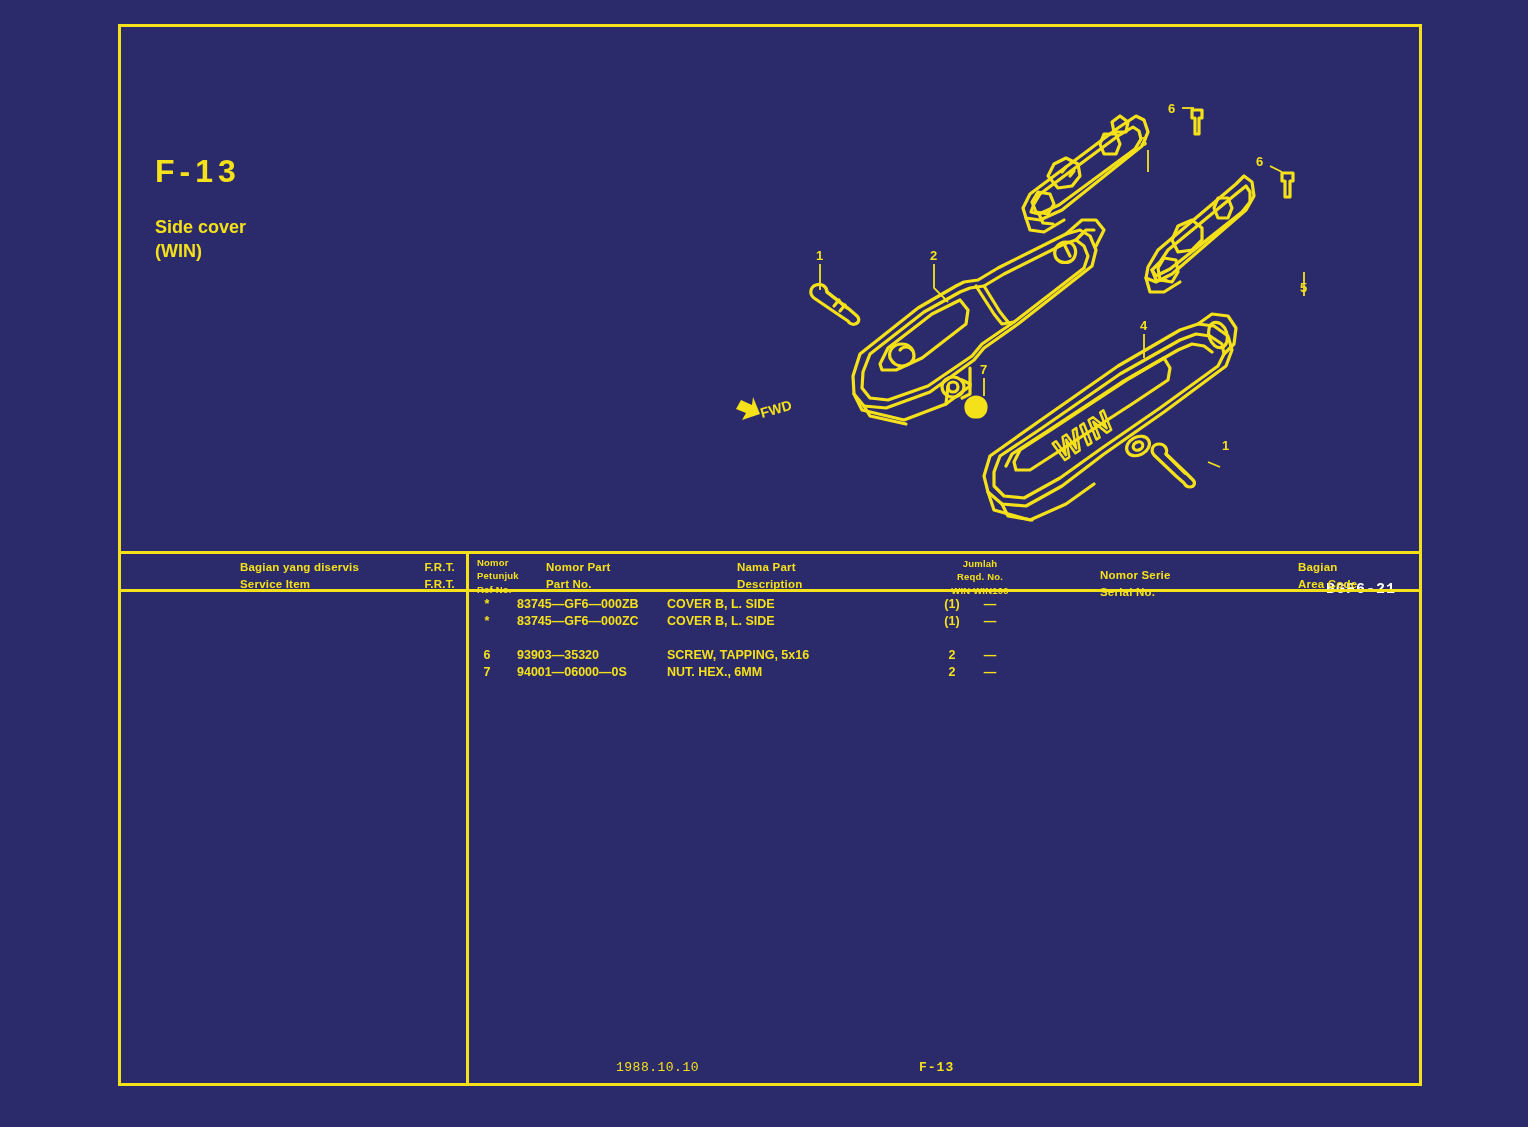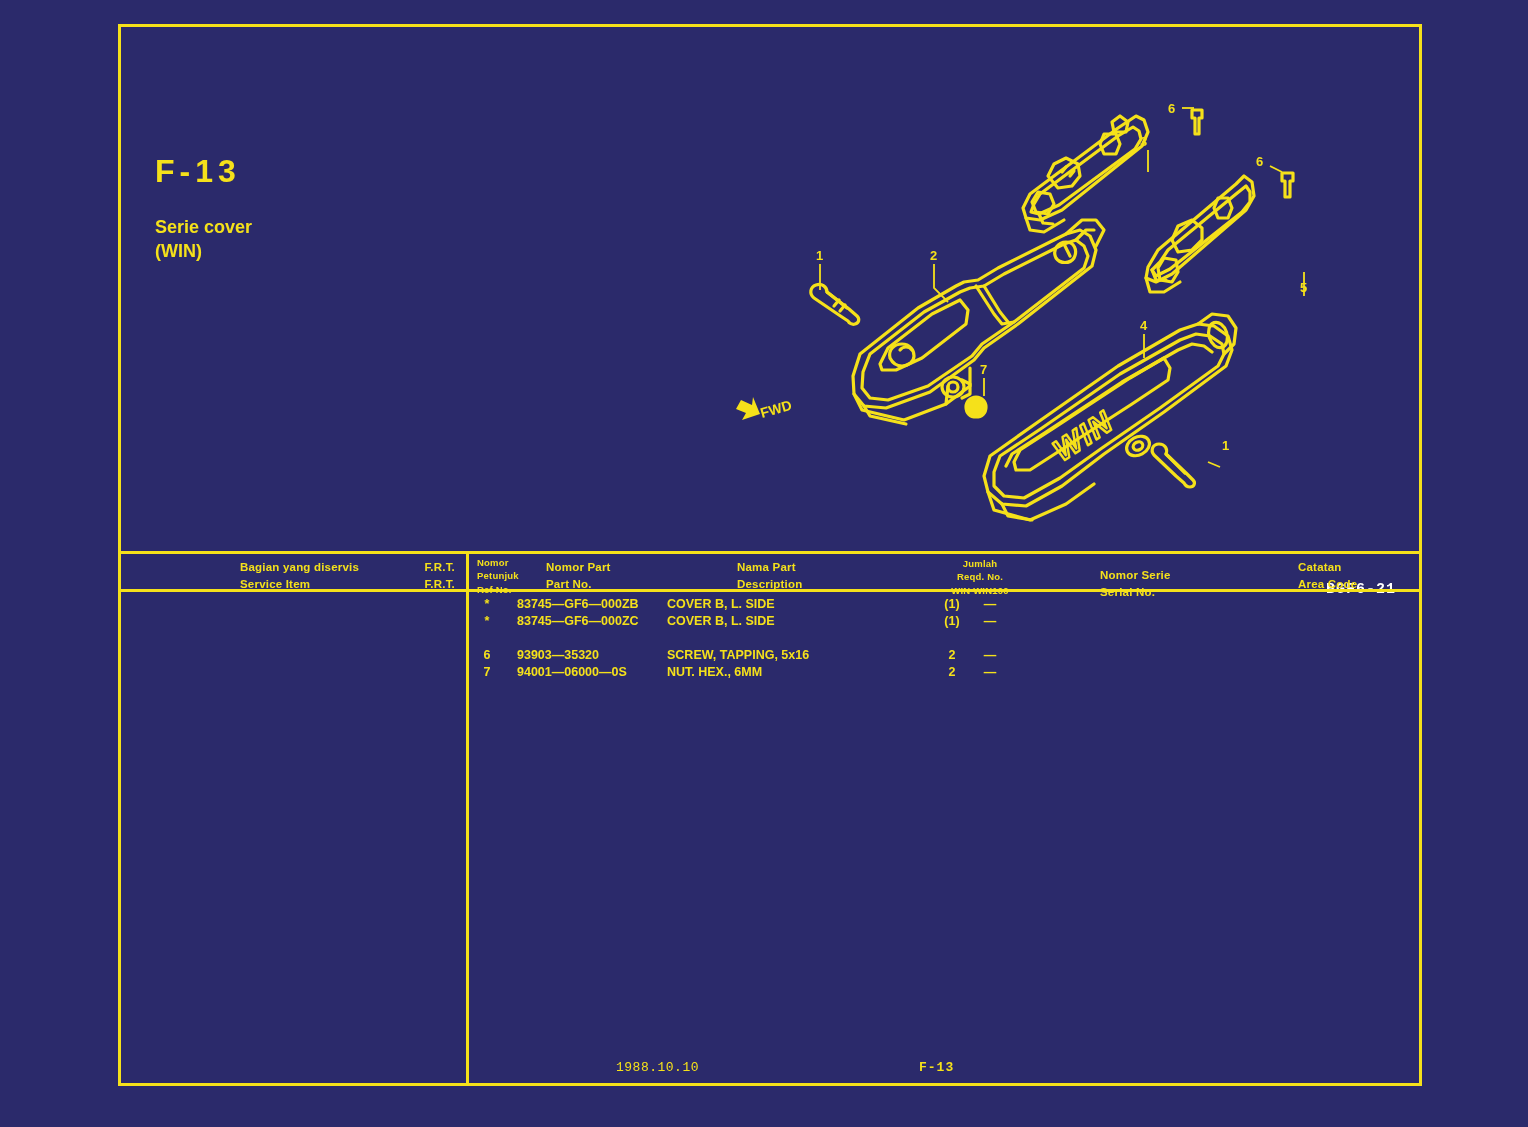--- a/index.html
+++ b/index.html
@@ -266,21 +266,21 @@
       <g transform="translate(530,360)">
         <path d="M112 30 l-18 6 l4 -7 l-10 -4 l5 -9 l11 5 l1 -8 Z" fill="#f5e11a"></path>
         <text x="114" y="34" fill="#f5e11a" font-family="Liberation Sans, sans-serif" font-size="14" font-weight="bold" transform="rotate(-16 114 34)">FWD</text>
       </g>
     </svg>
   </div>
 
   <div class="title-group">
     <div class="title-code">F-13</div>
     <div class="title-name">
-      <div>Serie cover</div>
+      <div>Side cover</div>
       <div>(WIN)</div>
     </div>
   </div>
 
   <div class="drawing-code">BGF6-21</div>
 
   <div class="frame"></div>
   <div class="rule rule-h" style="top:551px;"></div>
   <div class="rule rule-h" style="top:589px;"></div>
   <div class="rule rule-v" style="left:466px; top:551px; height:535px;"></div>
@@ -309,21 +309,21 @@
   <div class="hdr small center" style="left:905px; top:557px; width:150px;">
     <div>Jumlah</div>
     <div>Reqd. No.</div>
     <div>WIN  WIN100</div>
   </div>
   <div class="hdr" style="left:1100px; top:559px;margin-top:8px;">
     <div>Nomor Serie</div>
     <div>Serial No.</div>
   </div>
   <div class="hdr" style="left:1298px; top:559px;">
-    <div>Catatan</div>
+    <div>Bagian</div>
     <div>Area Code</div>
   </div>
 
   <div class="rows">
     <div class="row">
       <span class="c-ref">*</span>
       <span class="c-part">83745—GF6—000ZB</span>
       <span class="c-desc">COVER B, L. SIDE</span>
       <span class="c-q1">(1)</span>
       <span class="c-q2">—</span>

